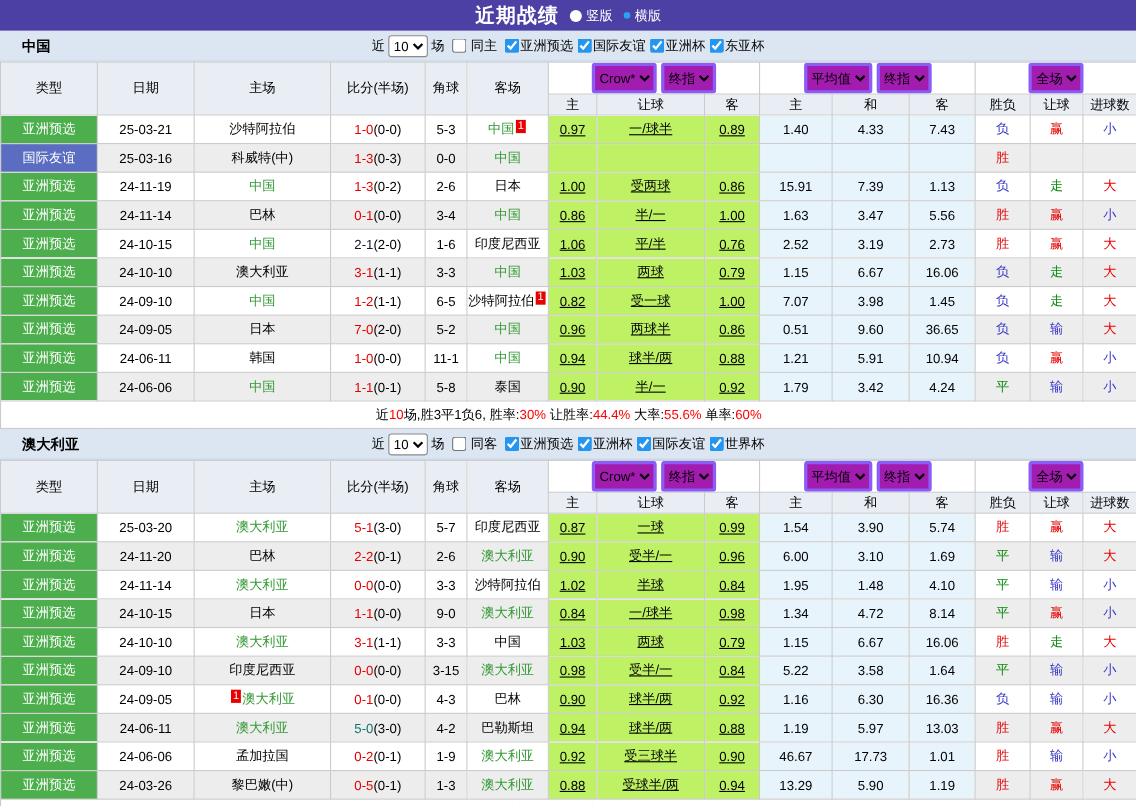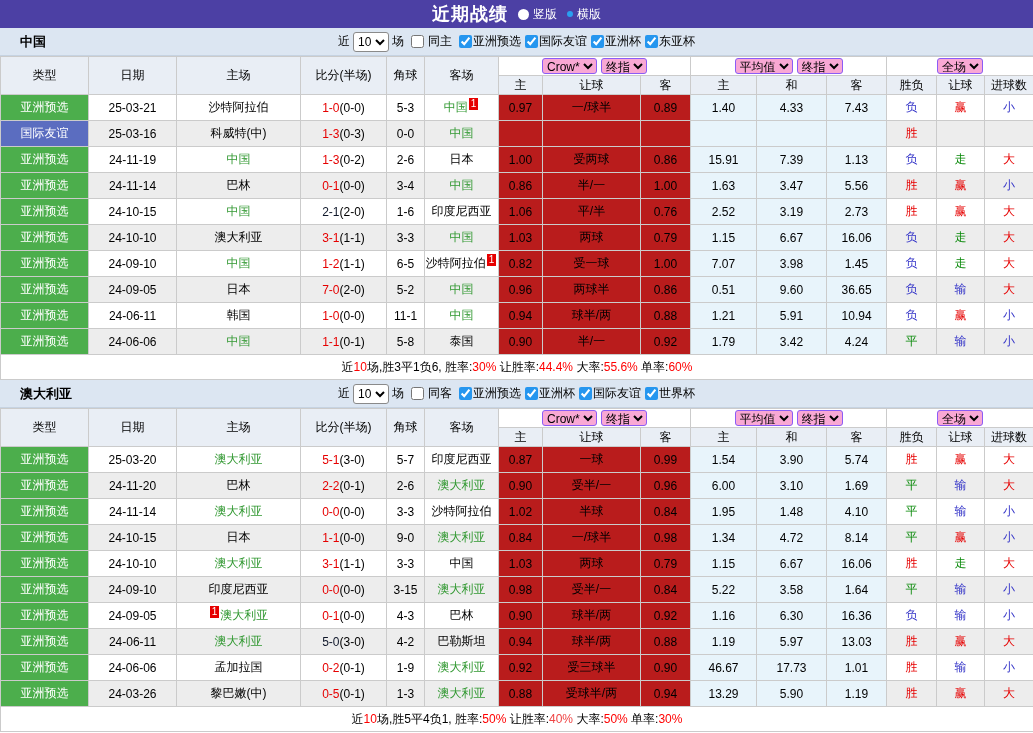--- a/index.html
+++ b/index.html
@@ -20,25 +20,25 @@
   .filter-controls { margin:0 auto; display:flex; align-items:center; gap:3px; }
   .filter-controls select { height:20px; font-size:12px; border:1px solid #8a8a8a; border-radius:3px; background:#fff; }
   input[type=checkbox] { width:13px; height:13px; margin:0 1px 0 4px; accent-color:#2596ef; vertical-align:middle; }
   .comps { display:inline-flex; align-items:center; }
   .comps label { display:inline-flex; align-items:center; }
   
   table.stats { border-collapse:collapse; table-layout:fixed; width:1033px; }
   table.stats th, table.stats td { border:1px solid #cbcbcb; text-align:center; padding:0; white-space:nowrap; overflow:hidden; font-weight:normal; font-size:12px; }
   thead th { background:#e9eef5; height:19px; }
   thead th.selcell { background:#fff; }
-  thead select { height:16px; font-size:12px; border:1px solid #8b5cf6; border-radius:3px; background:#f9a8d4; margin:0 2px; }
+  thead select { height:28px; font-size:12px; border:3px solid #8b5cf6; border-radius:3px; background:#a21caf; margin:0 2px; }
   tbody td { height:26px; background:#fff; }
   tbody tr:nth-child(even) td.plain { background:#ededed; }
   td.tcell { color:#fff; border:1px solid #fff; }
-  td.odds { background:#b91c1c; border-color:#e8d7c4; }
+  td.odds { background:#bef264; border-color:#e8d7c4;text-decoration:underline; }
   td.avg  { background:#e8f4fb; border-color:#cbdde9; }
   tfoot td.summary { height:25px; background:#fff; border:1px solid #cbcbcb; }
   .badge { display:inline-block; background:#e60000; color:#fff; font-size:10px; line-height:12px; padding:0 2px; margin:0 1px; position:relative; top:-4px; }
   .half { color:#000; }
 </style>
 </head>
 <body>
 
 <div class="topbar">
   <span class="title">近期战绩</span>
@@ -488,21 +488,21 @@
         <td class="avg">6.30</td>
         <td class="avg">16.36</td>
         <td class="plain" style="color: rgb(52, 52, 200);">负</td>
         <td class="plain" style="color: rgb(52, 52, 200);">输</td>
         <td class="plain" style="color: rgb(52, 52, 200);">小</td>
       </tr>
       <tr>
         <td class="tcell" style="background: rgb(76, 174, 76);">亚洲预选</td>
         <td class="plain">24-06-11</td>
         <td class="plain"><span style="color: rgb(51, 153, 51);">澳大利亚</span></td>
-        <td class="plain"><span style="color: #0f172a;">5-0</span><span class="half">(3-0)</span></td>
+        <td class="plain"><span style="color: #0f766e;">5-0</span><span class="half">(3-0)</span></td>
         <td class="plain">4-2</td>
         <td class="plain"><span>巴勒斯坦</span></td>
         <td class="odds">0.94</td>
         <td class="odds">球半/两</td>
         <td class="odds">0.88</td>
         <td class="avg">1.19</td>
         <td class="avg">5.97</td>
         <td class="avg">13.03</td>
         <td class="plain" style="color: rgb(230, 0, 0);">胜</td>
         <td class="plain" style="color: rgb(230, 0, 0);">赢</td>

